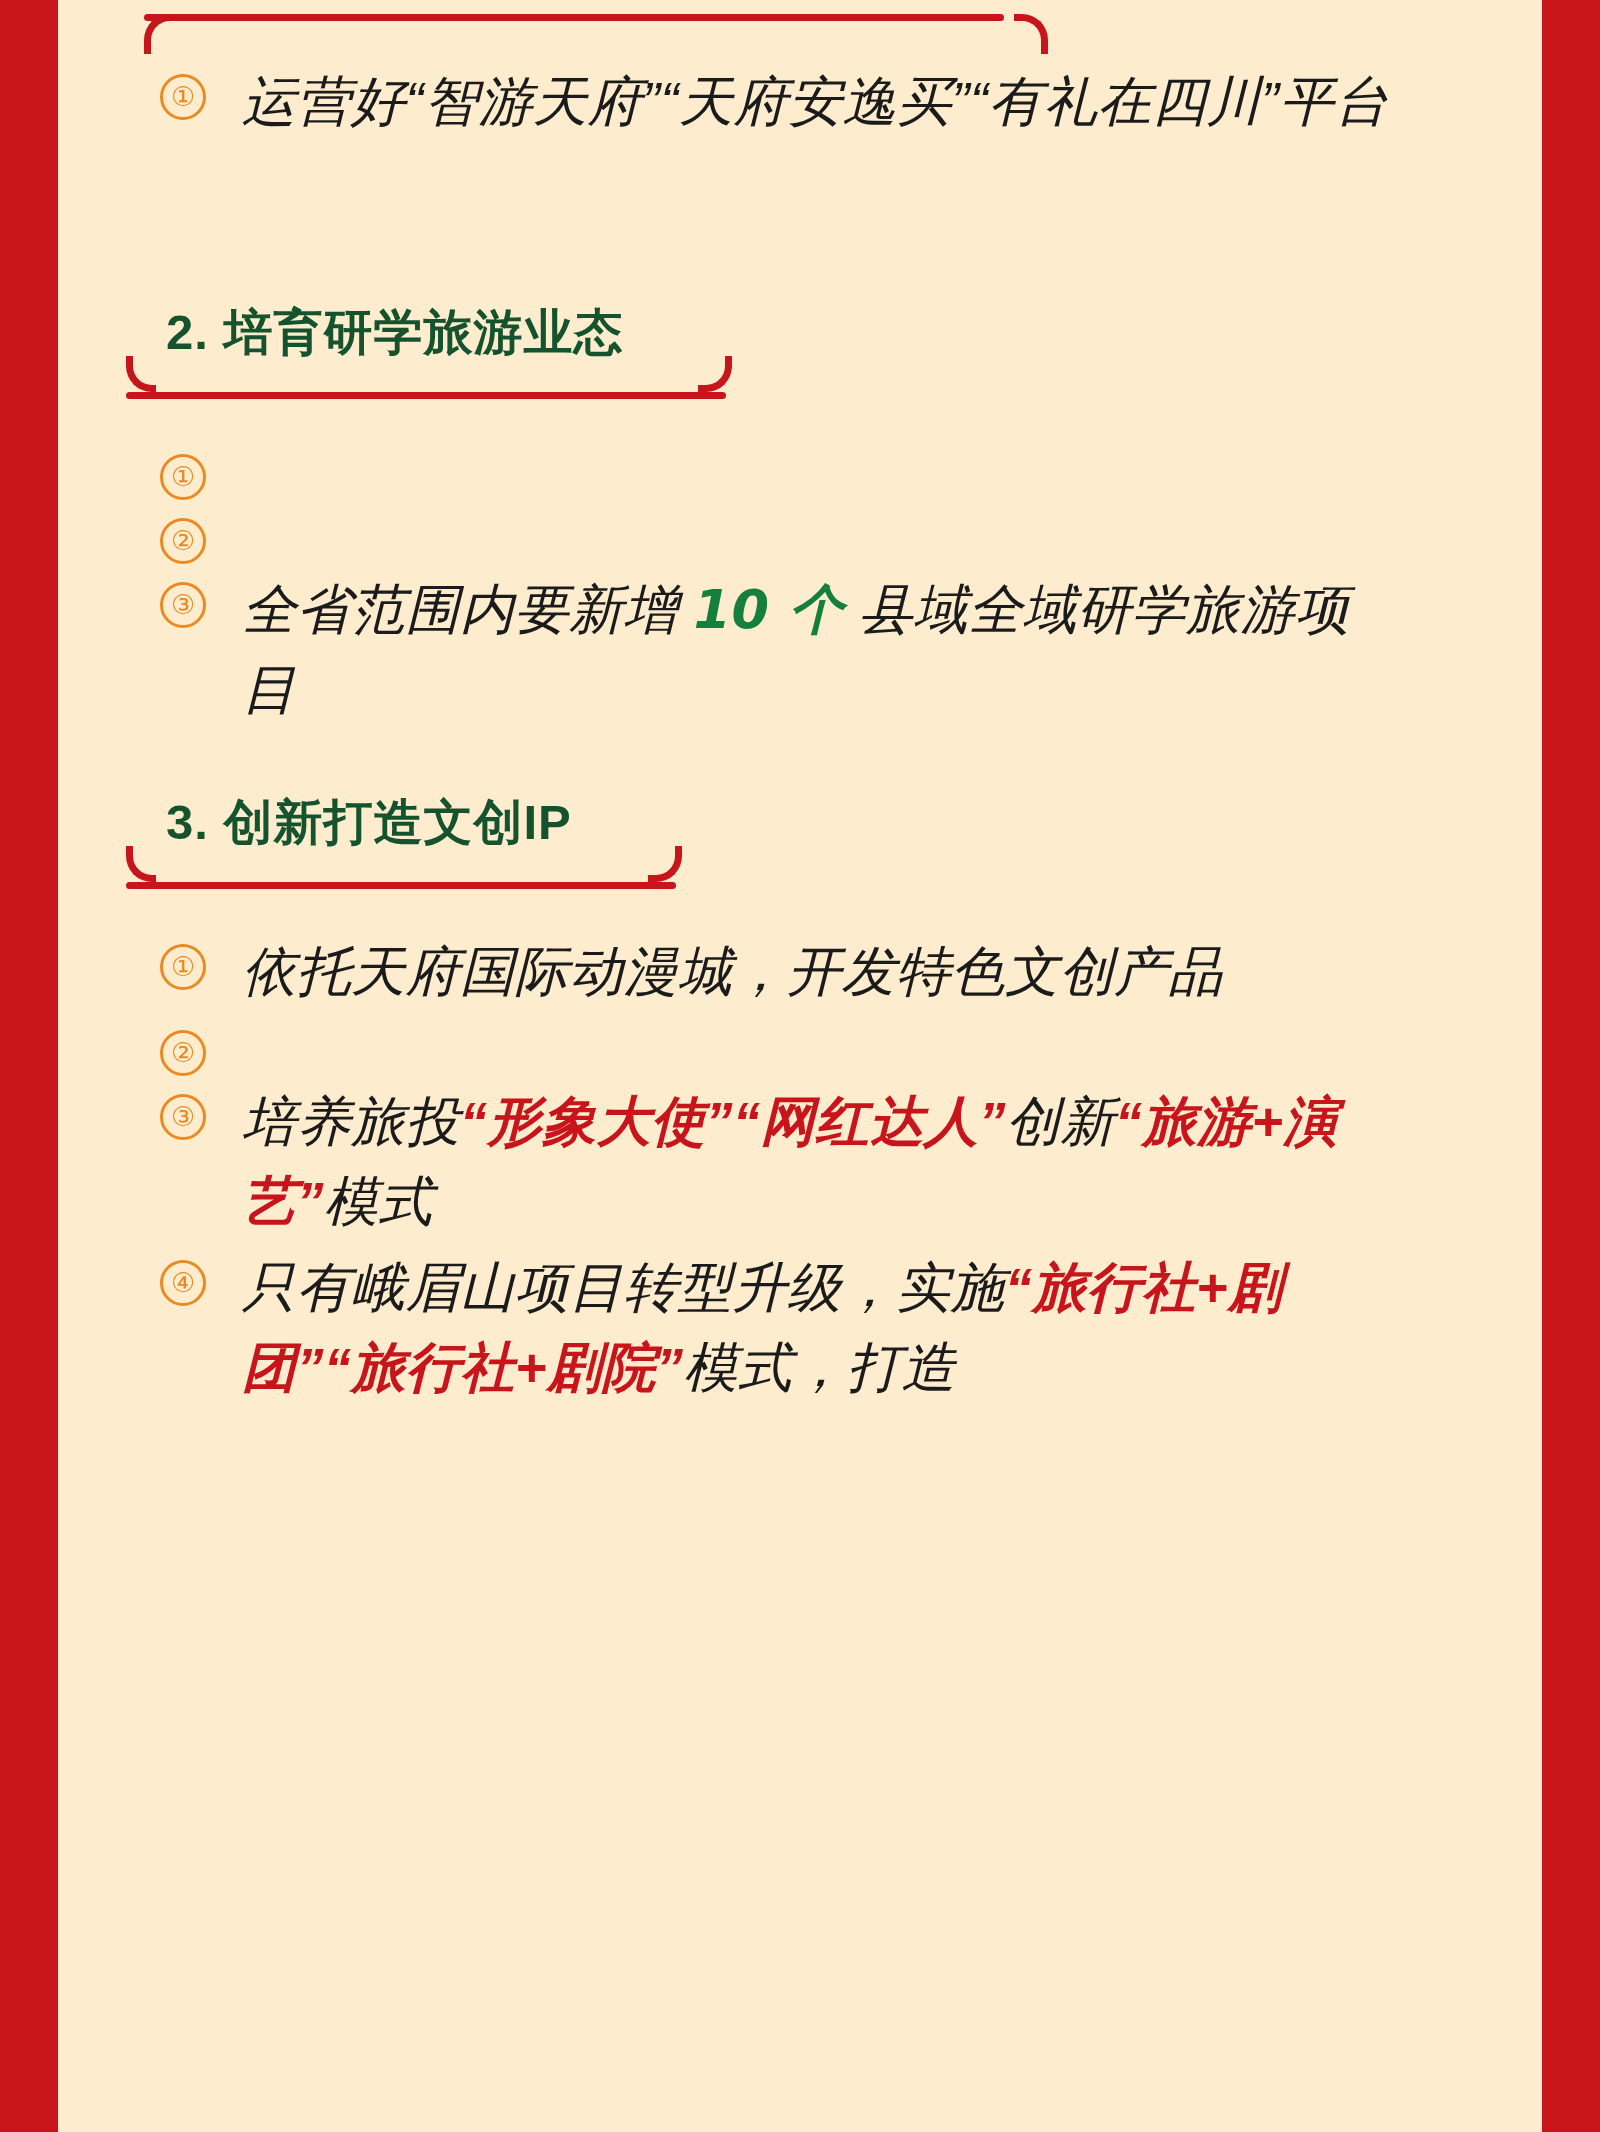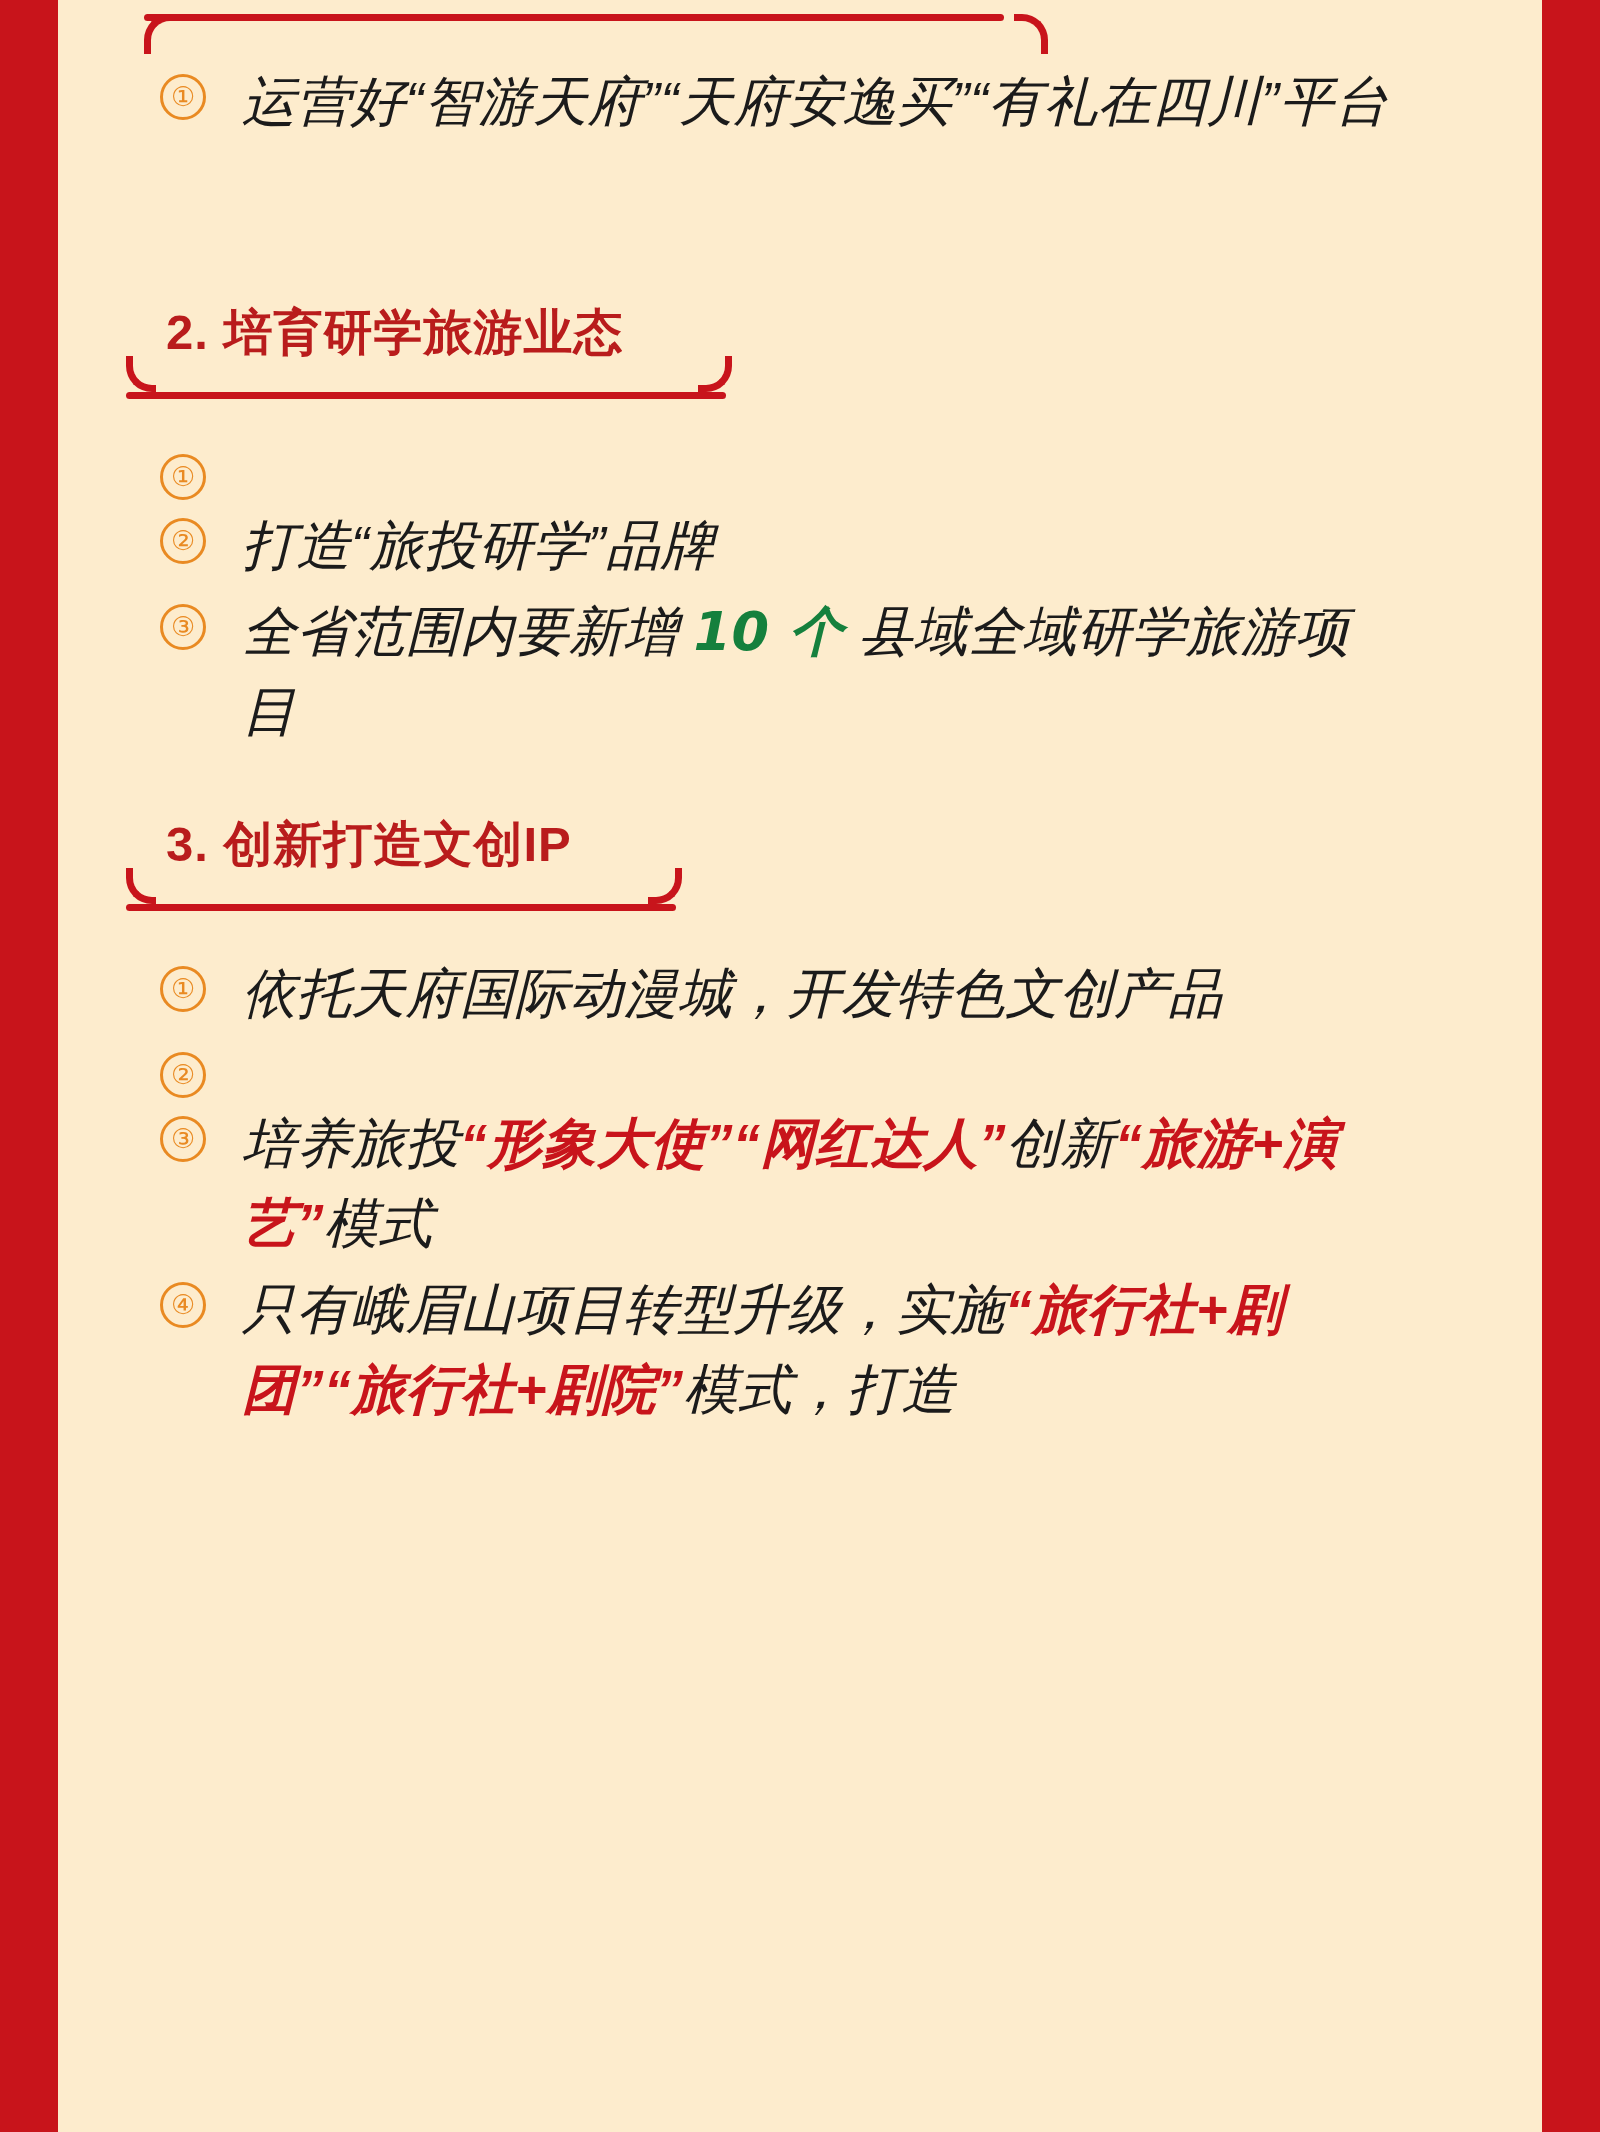--- a/index.html
+++ b/index.html
@@ -65,21 +65,21 @@
     margin-top: 64px;
   }
   .section-head {
     position: relative;
     display: block;
     padding-left: 48px;
   }
   .section-title {
     font-size: 49px;
     font-weight: bold;
-    color: #b91c1c;
+    color: #14532d;
     letter-spacing: 1px;
     line-height: 1.15;
     white-space: nowrap;
   }
   .head-underline {
     position: relative;
     height: 40px;
     margin-top: 6px;
     margin-left: 0px;
   }
@@ -179,21 +179,20 @@
               <div class="hleft"></div>
               <div class="hline" style="width:600px"></div>
               <div class="hright" style="left:580px"></div>
             </div>
             <div class="list">
               <div class="item">
                 <div class="num">①</div>
               </div>
               <div class="item">
                 <div class="num">②</div>
-                <div class="text"><span>打造“旅投研学”品牌</span></div>
               </div>
               <div class="item">
                 <div class="num">③</div>
                 <div class="text"><span>全省范围内要新增 </span><span class="hl-orange">10 个</span><span> 县域全域研学旅游项目</span></div>
               </div>
             </div>
           </div>
           <div class="section">
             <div class="section-head">
               <div class="section-title">3. 创新打造文创IP</div>

